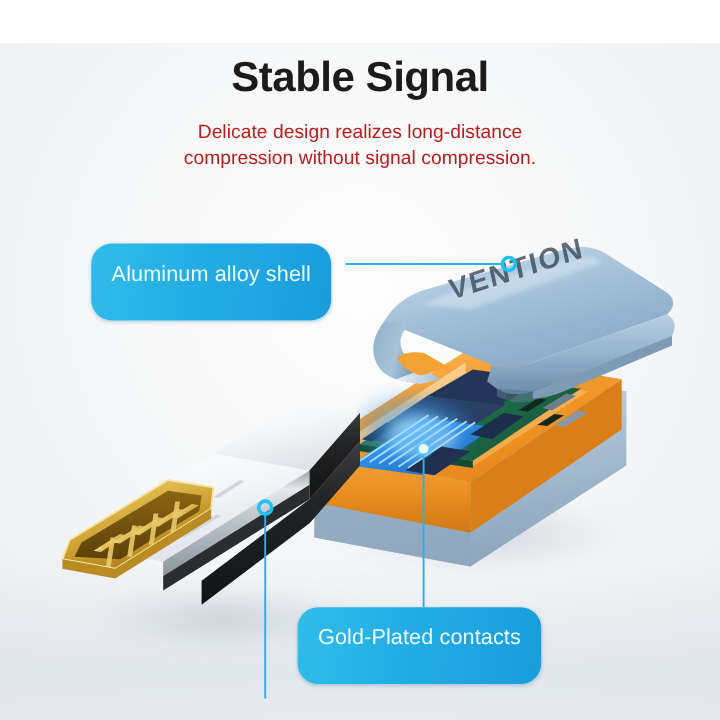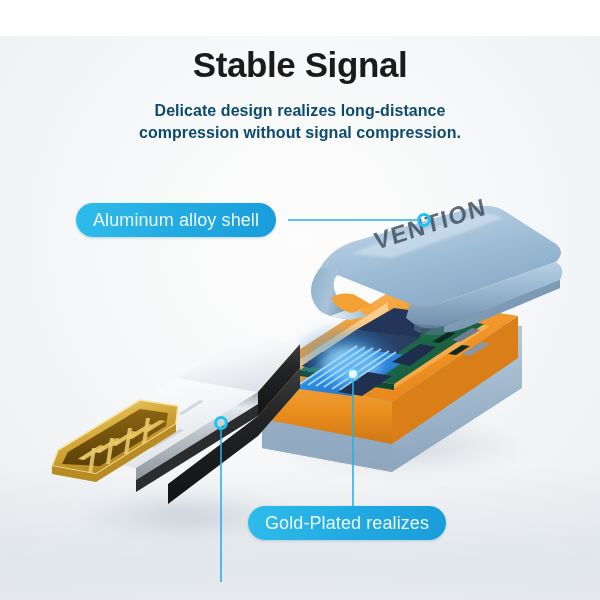--- a/index.html
+++ b/index.html
@@ -44,43 +44,42 @@
     font-size: 35px;
     font-weight: 700;
     letter-spacing: -0.4px;
     line-height: 42px;
   }
   #subtitle {
     margin-top: 14px;
   }
   .sub-line {
     display: block;
-    color: #0c4a6e;
+    color: #b91c1c;
     font-size: 16px;
-    font-weight: 700;
+    font-weight: 400;
     line-height: 22px;
     letter-spacing: 0.05px;
   }
 
   
   #artwork {
     position: absolute;
     inset: 0;
     z-index: 10;
   }
   #artwork svg { display: block; }
 
   
   .callout {
     position: absolute;
     z-index: 60;
     display: flex;
-    align-items: center;
     height: 34px;
-    padding: 0 17px;
+    padding: 15px 17px;
     border-radius: 17px;
     color: #ecfbff;
     font-size: 18px;
     font-weight: 500;
     letter-spacing: 0.1px;
     white-space: nowrap;
     background: linear-gradient(100deg, #2fbcea 0%, #23ace3 46%, #1a9cdb 100%);
     box-shadow: 0 1px 3px rgba(20,120,170,0.28);
   }
   #callout-shell   { left: 76px;  top: 167px; }
@@ -382,17 +381,17 @@
         <circle cx="221" cy="387" r="5.4" fill="none" stroke="#1ec3f0" stroke-width="3"></circle>
       </g>
     </svg>
   </div>
 
   <div id="callout-shell" class="callout">
     <span>Aluminum alloy shell</span>
   </div>
 
   <div id="callout-gold" class="callout">
-    <span>Gold-Plated realizes</span>
+    <span>Gold-Plated contacts</span>
   </div>
 
 
 </div>
 
 </body></html>

